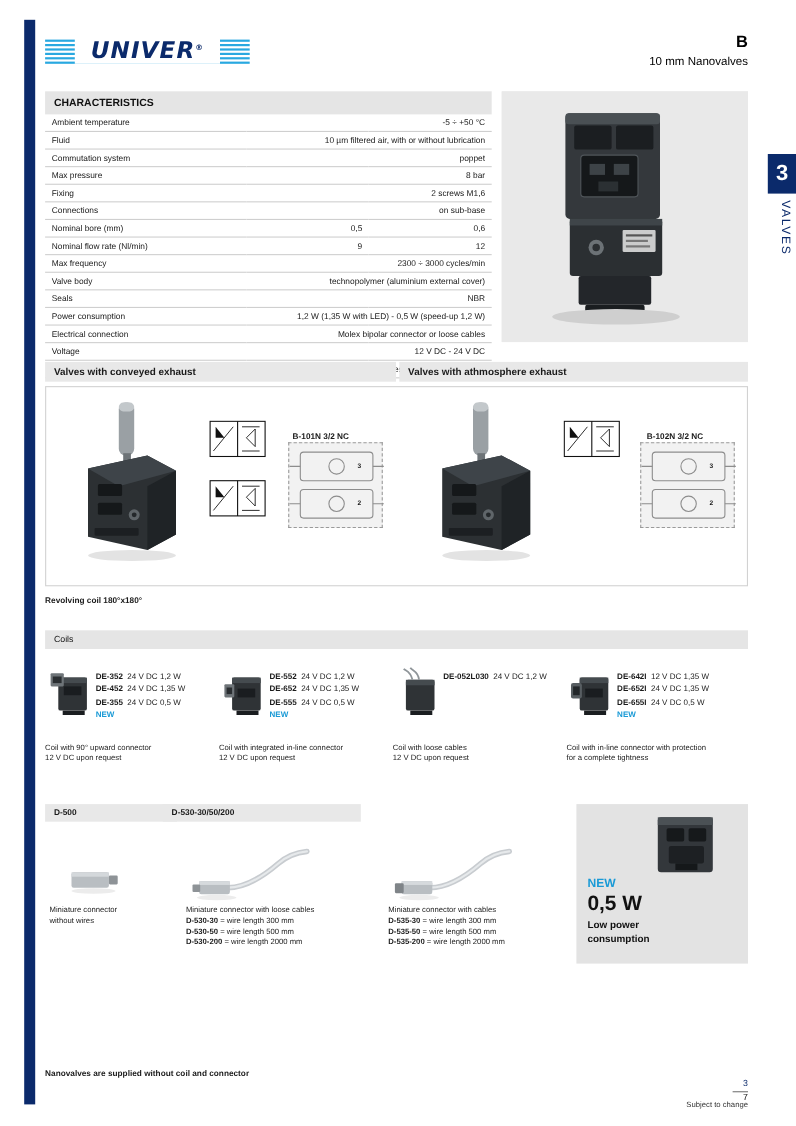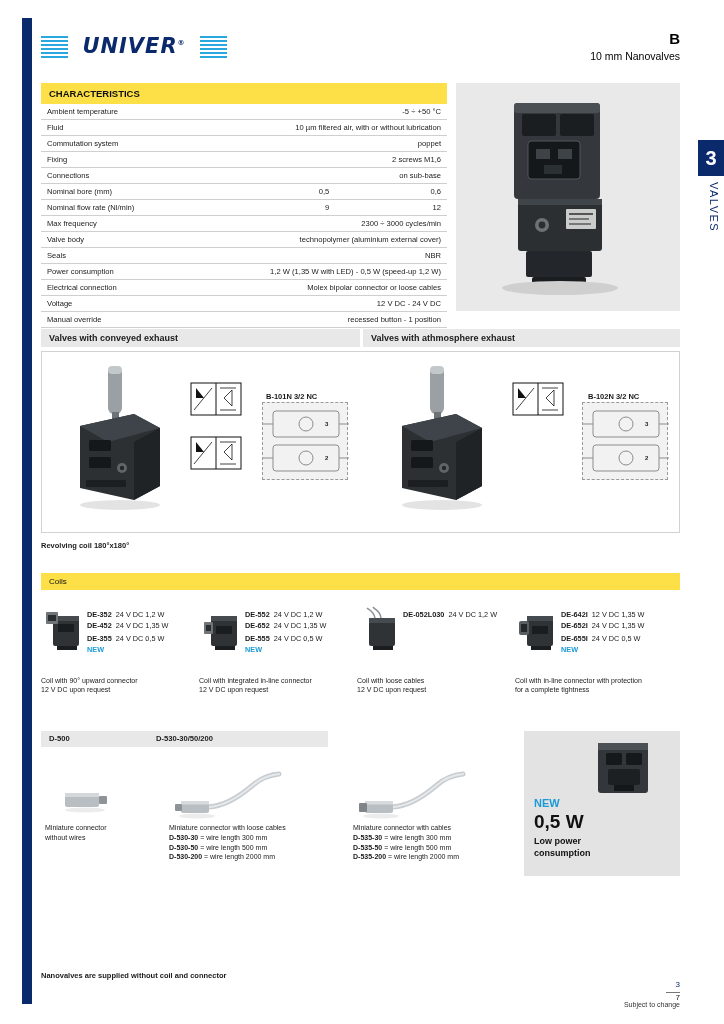--- a/index.html
+++ b/index.html
@@ -58,21 +58,21 @@
     font-size: 20px; font-weight: bold;
   }
   .side-word {
     position: absolute; right: 4px; top: 182px;
     writing-mode: vertical-rl;
     font-size: 11px; letter-spacing: 1.5px; color: #0b2a6b; font-weight: normal;
   }
 
   
   .bar {
-    background: #fde047;
+    background: #e5e5e5;
     color: #111;
     font-size: 9.5px;
     font-weight: bold;
     padding: 5px 8px;
     border: none;
   }
   .bar.small { font-size: 8px; font-weight: normal; padding: 4px 8px; }
 
   
   .char-block { position: absolute; left: 41px; top: 83px; width: 406px; }
@@ -182,20 +182,24 @@
           <td class="k">Ambient temperature</td>
           <td class="v" colspan="2">-5 ÷ +50 °C</td>
         </tr>
         <tr>
           <td class="k">Fluid</td>
           <td class="v" colspan="2">10 µm filtered air, with or without lubrication</td>
         </tr>
         <tr>
           <td class="k">Commutation system</td>
           <td class="v" colspan="2">poppet</td>
+        </tr>
+        <tr>
+          <td class="k">Max pressure</td>
+          <td class="v" colspan="2">8 bar</td>
         </tr>
         <tr>
           <td class="k">Fixing</td>
           <td class="v" colspan="2">2 screws M1,6</td>
         </tr>
         <tr>
           <td class="k">Connections</td>
           <td class="v" colspan="2">on sub-base</td>
         </tr>
         <tr>

